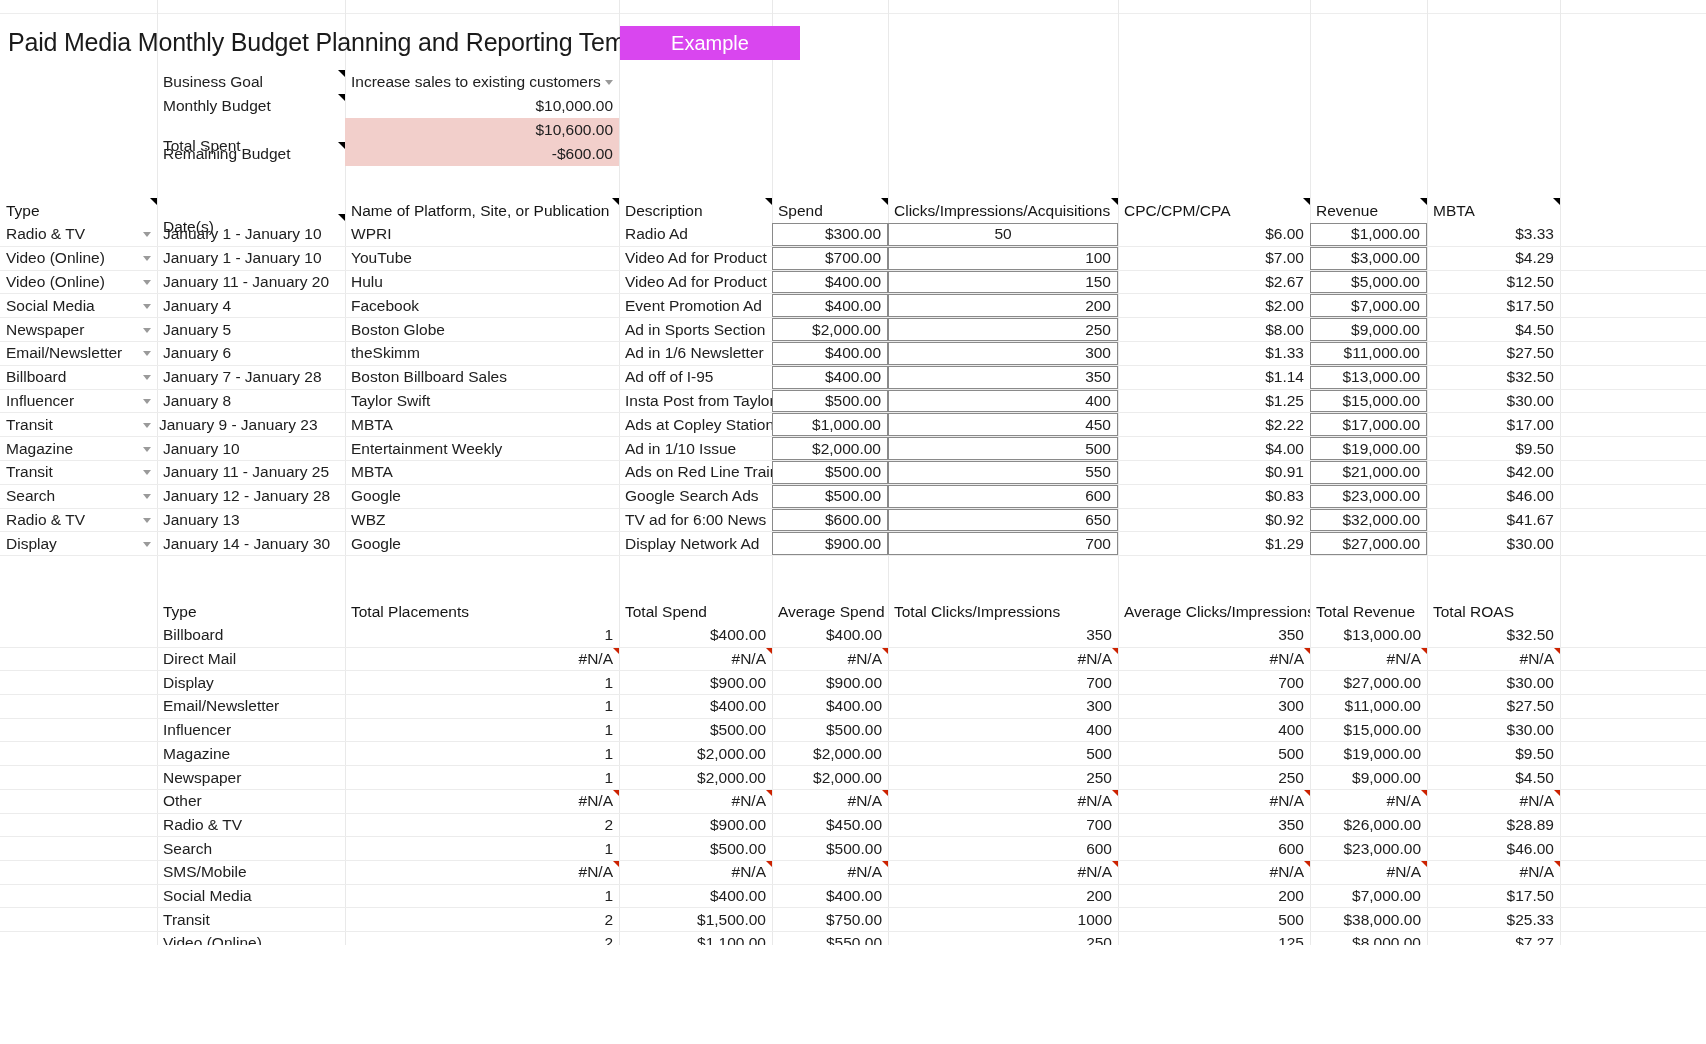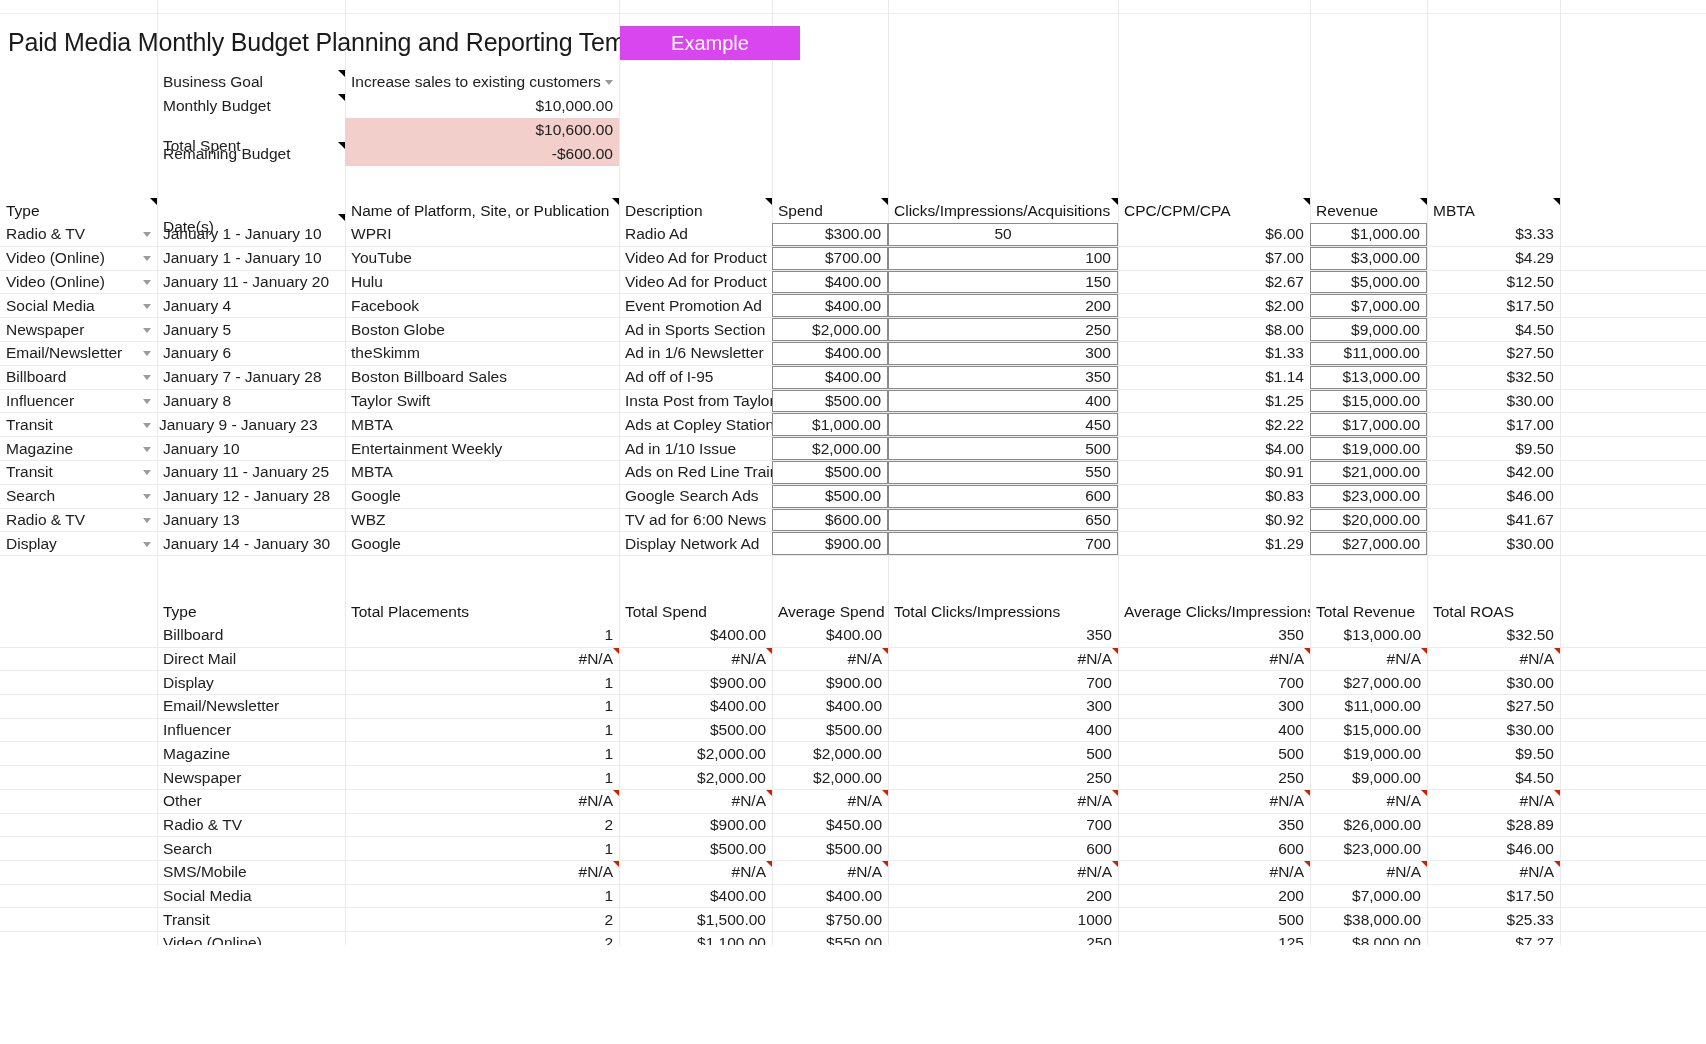--- a/index.html
+++ b/index.html
@@ -615,21 +615,21 @@
         <div class="cell r boxed" style="position: absolute; left: 772px; width: 116px; top: 0px; bottom: 0px;">
           <span>$600.00</span>
         </div>
         <div class="cell r boxed" style="position: absolute; left: 888px; width: 230px; top: 0px; bottom: 0px;">
           <span>650</span>
         </div>
         <div class="cell r" style="position: absolute; left: 1118px; width: 192px; top: 0px; bottom: 0px;">
           <span>$0.92</span>
         </div>
         <div class="cell r boxed" style="position: absolute; left: 1310px; width: 117px; top: 0px; bottom: 0px;">
-          <span>$20,000.00</span>
+          <span>$32,000.00</span>
         </div>
         <div class="cell r" style="position: absolute; left: 1427px; width: 133px; top: 0px; bottom: 0px;">
           <span>$41.67</span>
         </div>
       </div>
       <div class="row" style="top: 334.4px; height: 23.8px;">
         <div class="cell l" style="position: absolute; left: 0px; width: 157px; top: 0px; bottom: 0px;">
           <span>Display</span>
           <i class="dd-caret"></i>
         </div>

